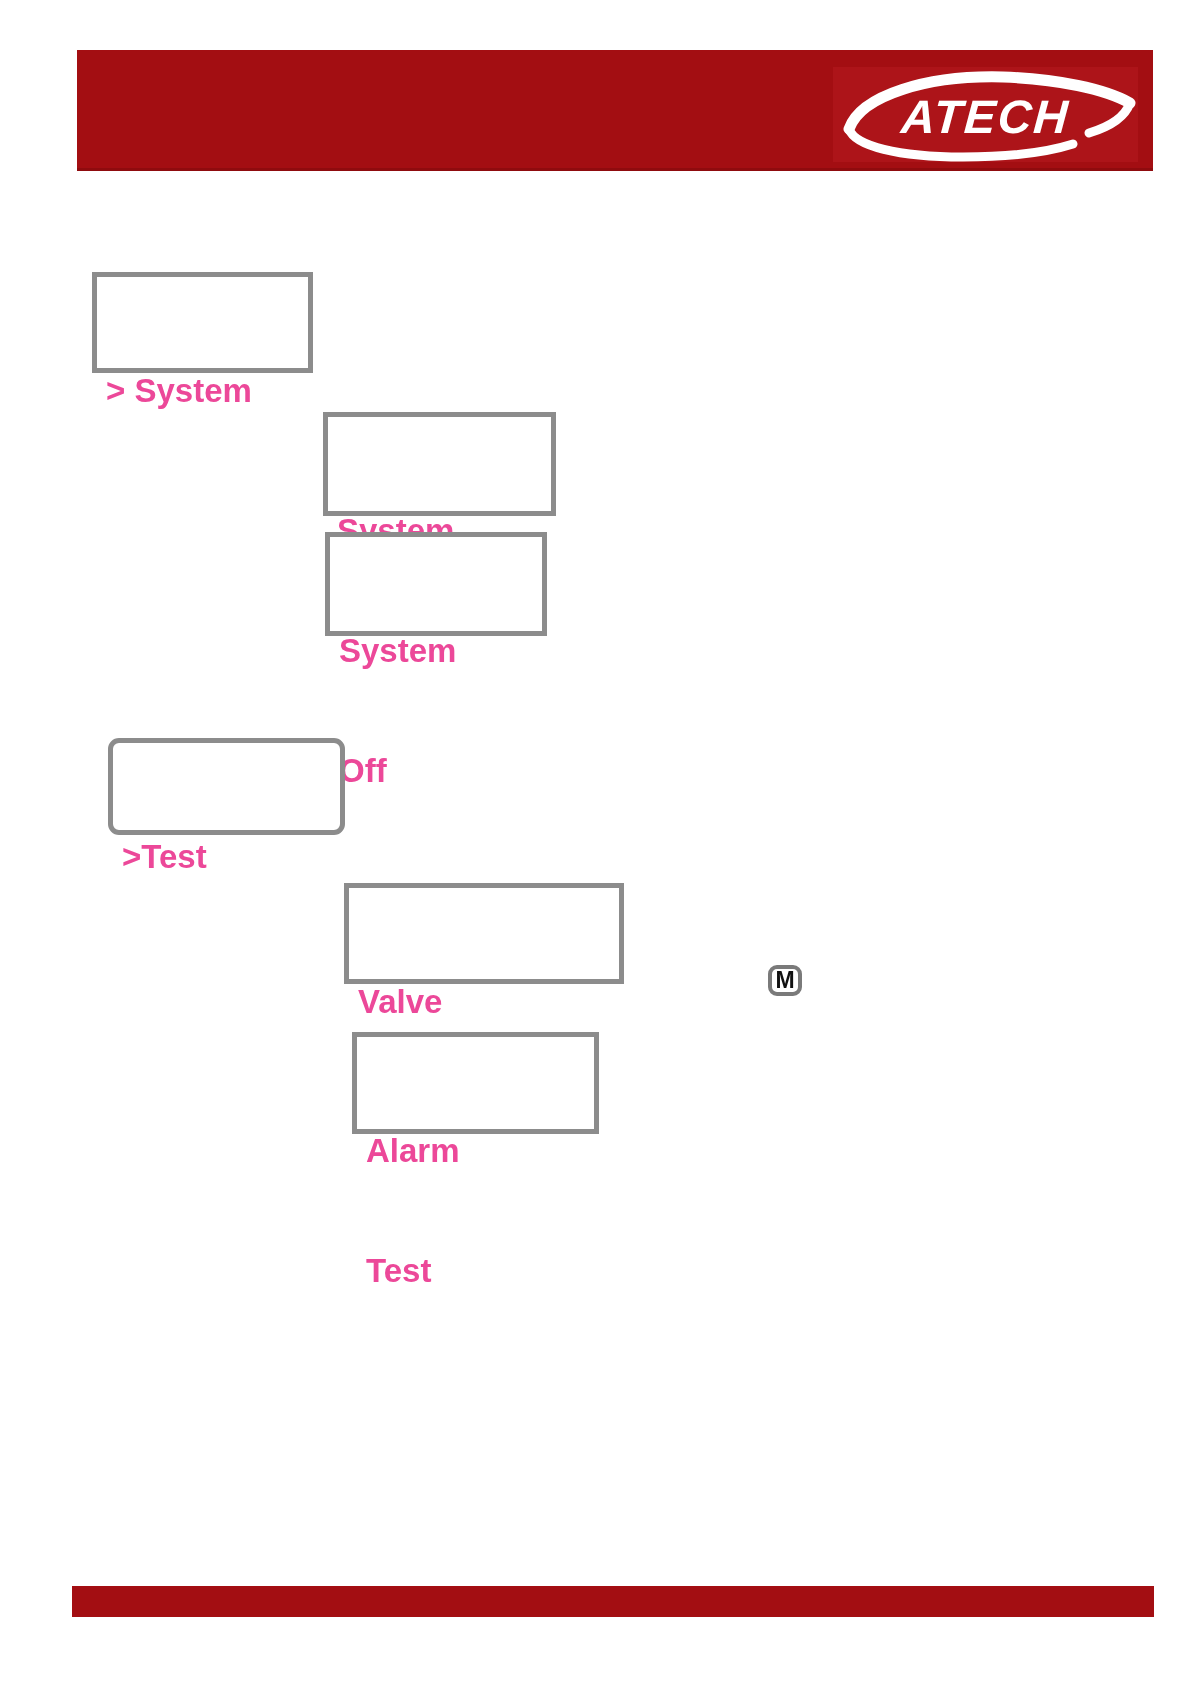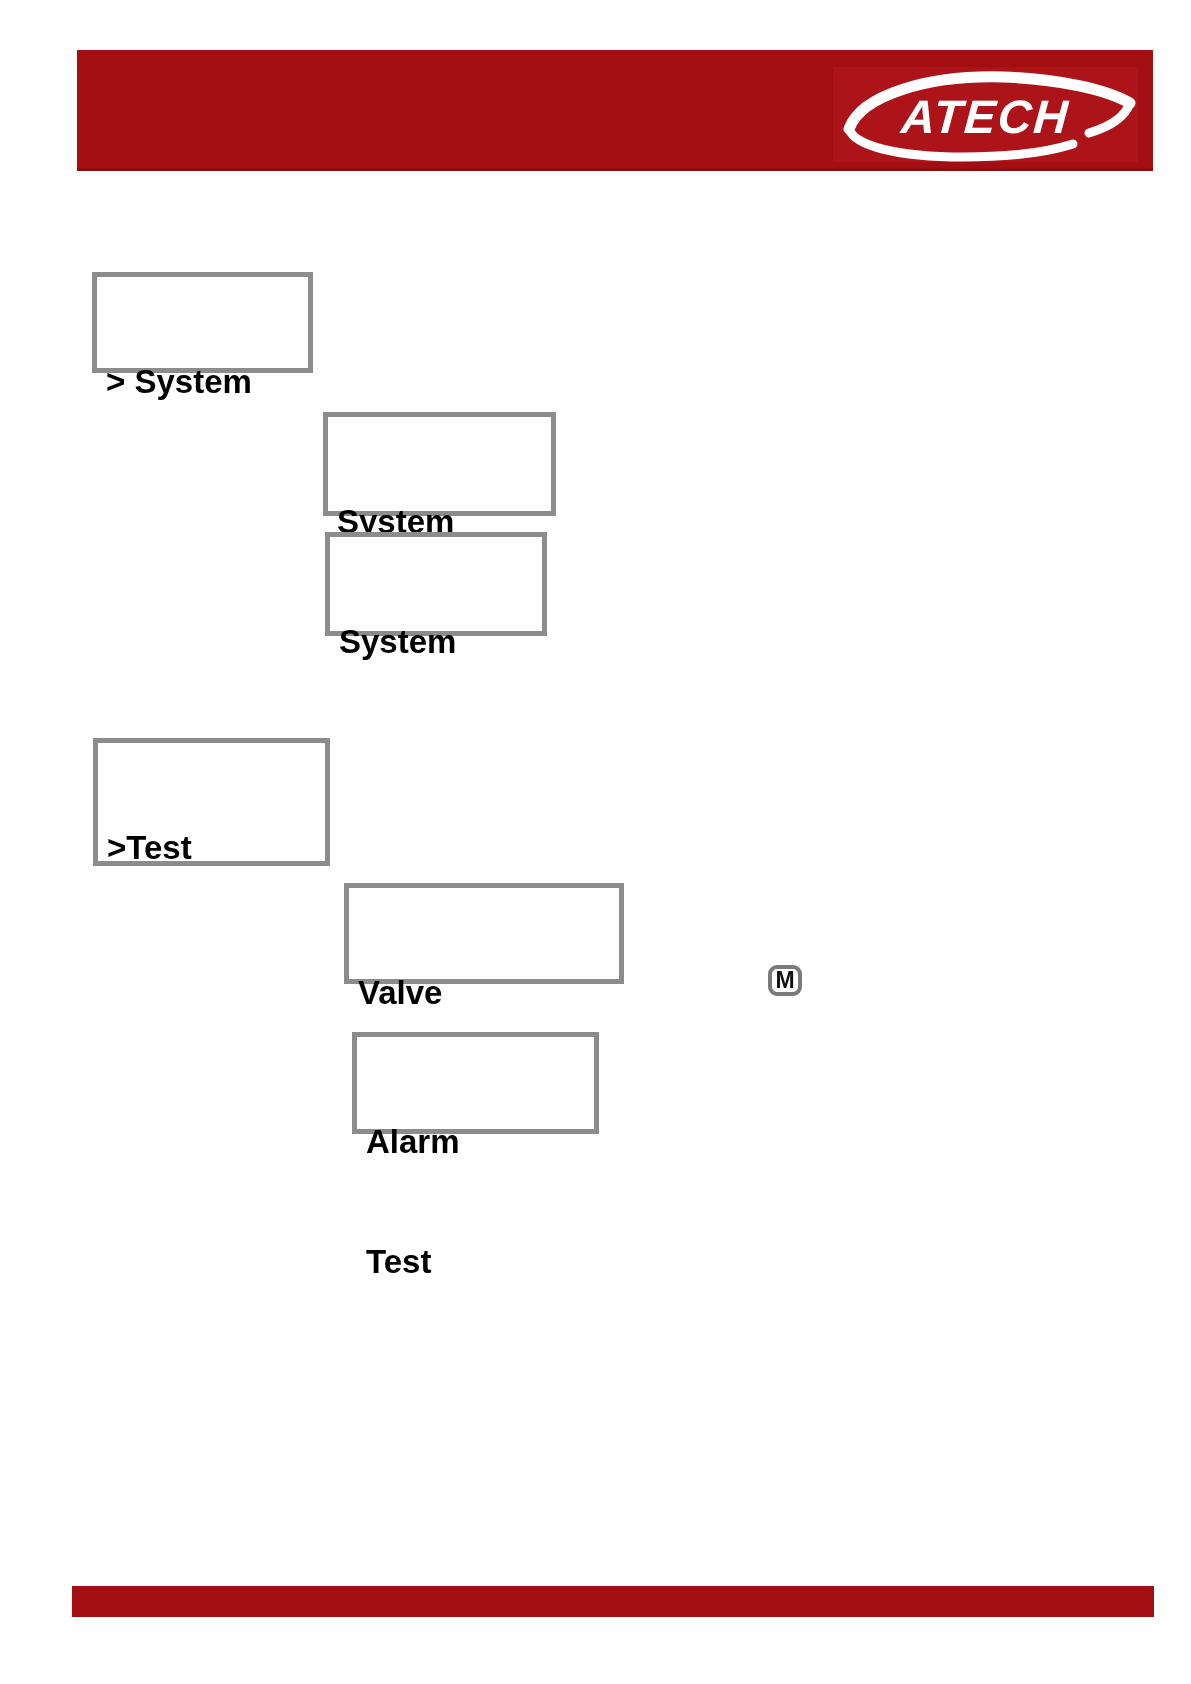--- a/index.html
+++ b/index.html
@@ -10,27 +10,27 @@
   .header-bar{left:77px;top:50px;width:1076px;height:118px;border-bottom:3px solid #8f0b0e;}
   .footer-bar{left:72px;top:1586px;width:1082px;height:31px;}
 
   .logo-panel{position:absolute;left:756px;top:17px;width:305px;height:95px;background:#ad1419;}
   .logo-panel svg{position:absolute;left:0;top:0;width:100%;height:100%;}
   .logo-text{position:absolute;left:0;top:22px;width:100%;text-align:center;
              color:#ffffff;font-weight:bold;font-style:italic;font-size:47px;
              letter-spacing:2px;transform:skewX(-4deg);}
 
   .lcd-box{position:absolute;background:#ffffff;border:5px solid #8c8c8c;
-           box-sizing:border-box;color:#000000;font-weight:bold;font-size:33px;
-           line-height:40px;padding:5px 0 0 9px;white-space:pre;}
+           box-sizing:border-box;color:#ec4899;font-weight:bold;font-size:33px;
+           line-height:40px;padding:14px 0 0 9px;white-space:pre;}
 
   .box-system-onoff{left:92px;top:272px;width:221px;height:101px;}
   .box-system-on{left:323px;top:412px;width:233px;height:104px;}
   .box-system-off{left:325px;top:532px;width:222px;height:104px;}
-  .box-test{left:93px;top:738px;width:237px;height:128px;}
+  .box-test{left:108px;top:738px;width:237px;height:97px;border-radius:11px;}
   .box-valve-test{left:344px;top:883px;width:280px;height:101px;}
   .box-alarm-test{left:352px;top:1032px;width:247px;height:102px;}
 
   .m-badge{position:absolute;left:768px;top:965px;width:34px;height:31px;
            border:4px solid #7a7a7a;border-radius:9px;box-sizing:border-box;
            background:#ffffff;color:#111111;font-weight:bold;font-size:23px;
            display:flex;align-items:center;justify-content:center;line-height:1;}
 </style>
 </head>
 <body>
@@ -54,20 +54,21 @@
   <div class="lcd-box box-system-onoff">
     <div>&gt; System</div>
   </div>
 
   <div class="lcd-box box-system-on">
     <div>System</div>
   </div>
 
   <div class="lcd-box box-system-off">
     <div>System</div>
+    <div>Off</div>
   </div>
 
   <div class="lcd-box box-test">
     <div>&gt;Test</div>
     <div></div>
   </div>
 
   <div class="lcd-box box-valve-test">
     <div>Valve</div>
     <div>Test</div>

